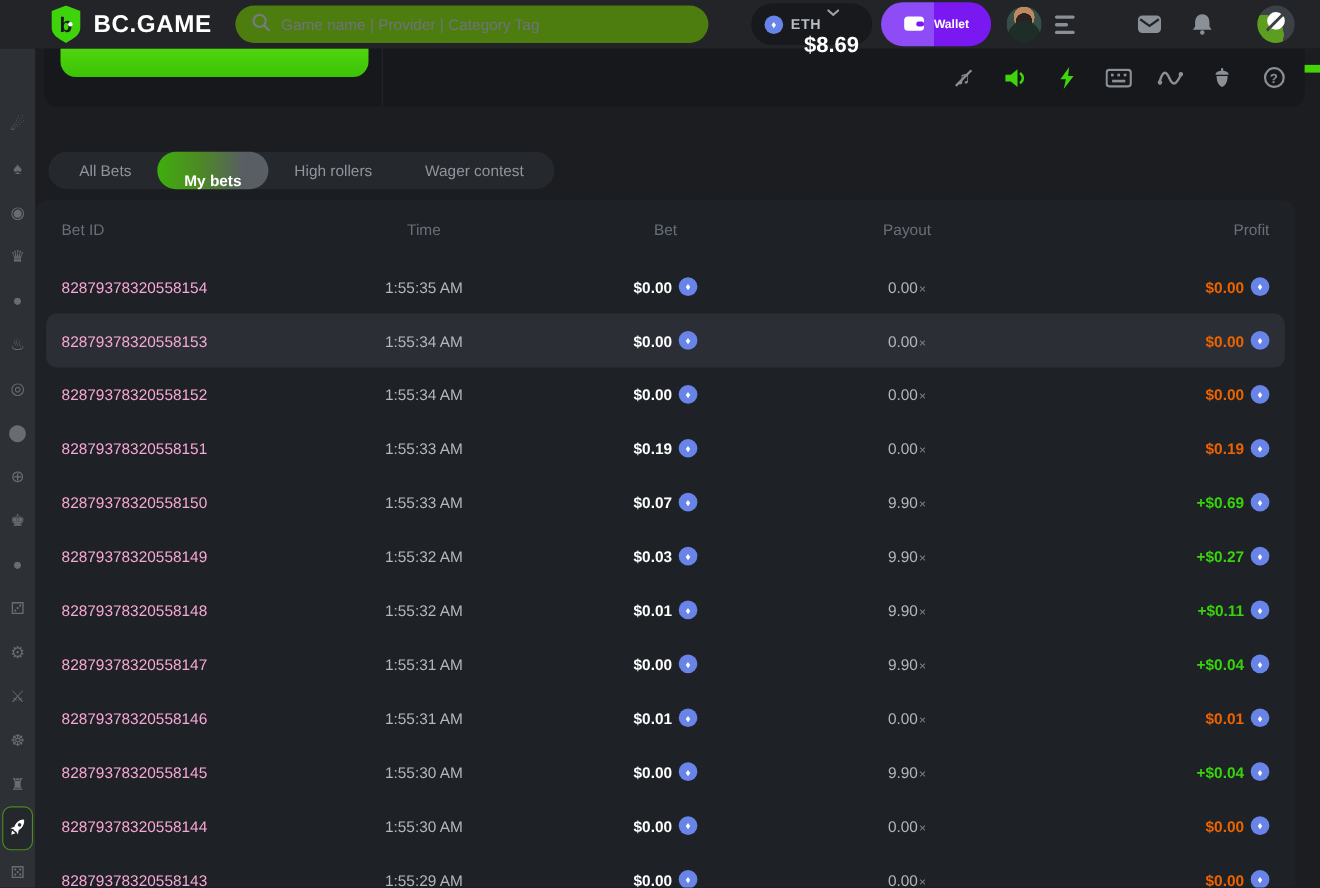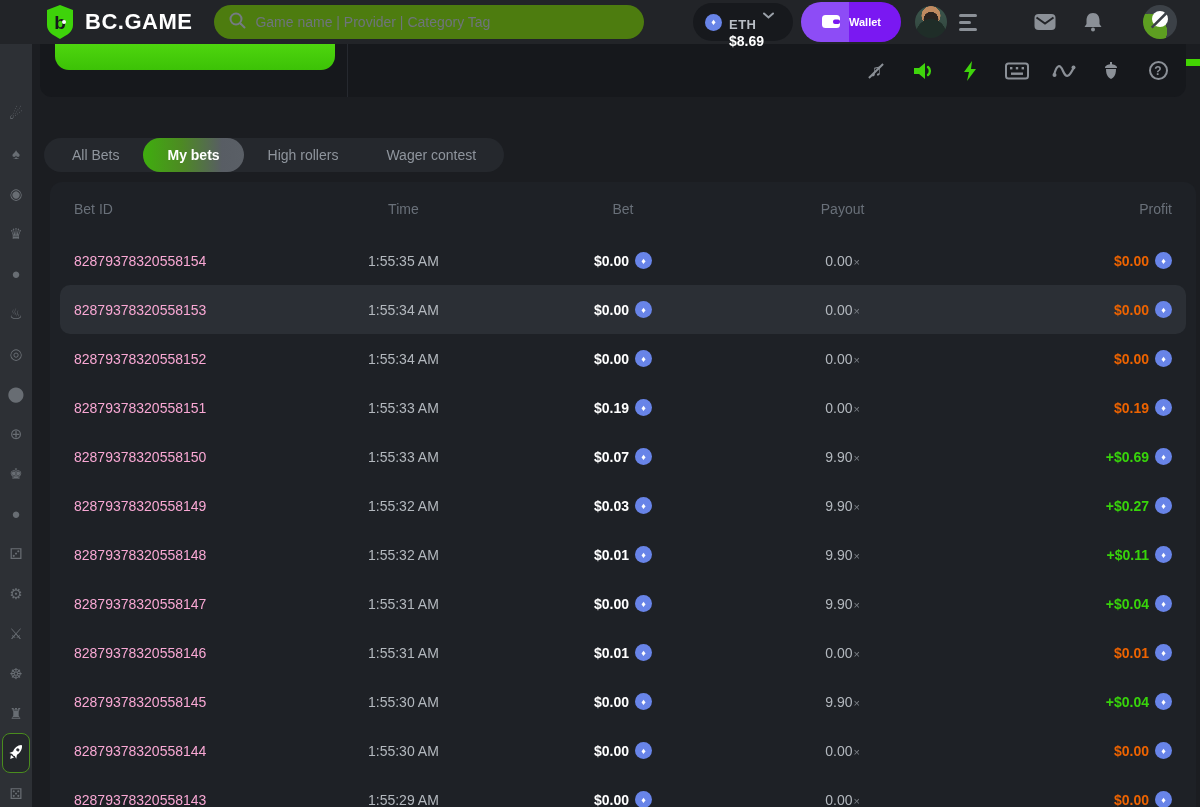--- a/index.html
+++ b/index.html
@@ -17,21 +17,21 @@
             border-radius:17px; display:flex; align-items:center; padding:0 14px; gap:9px; }
   .search input { background:transparent; border:none; outline:none; color:#c6cad0;
                   font-size:14px; width:100%; font-family:"Liberation Sans",sans-serif; }
   .search input::placeholder { color:#6e747c; }
   .hspacer { flex:1; }
   .eth-pill { height:38px; min-width:100px; background:#17191d; border-radius:19px;
               display:flex; align-items:center; padding:0 12px; gap:7px; }
   .eth-col { display:flex; flex-direction:column; line-height:1; }
   .eth-row1 { display:flex; align-items:center; gap:6px; }
   .eth-code { color:#b9bec5; font-size:13px; font-weight:bold; letter-spacing:.5px;margin-top:21px; }
-  .eth-balance { color:#fff; font-size:14px; font-weight:bold; margin-top:3px; }
+  .eth-balance { color:#fff; font-size:20px; font-weight:bold; margin-top:3px;margin-left:12px; }
   .wallet-btn { margin-left:8px; height:40px; padding:0 20px; border:none; cursor:pointer;
                 border-radius:20px; background:linear-gradient(90deg,#8d4cf6 0 48%,#7a18f2 48% 100%);
                 color:#fff; font-size:11px; font-weight:bold; display:flex; align-items:center;
                 gap:8px; font-family:"Liberation Sans",sans-serif; }
   .avatar { margin-left:14px; width:32px; height:32px; border-radius:50%;
             background:
               radial-gradient(circle at 50% 88%, #1f2d28 0 46%, transparent 47%),
               radial-gradient(circle at 50% 42%, #2a2320 0 30%, transparent 31%),
               radial-gradient(circle at 50% 30%, #c08a60 0 34%, transparent 35%),
               linear-gradient(180deg,#3c564d,#31443d); }
@@ -73,24 +73,24 @@
                  align-items:center; justify-content:center; }
   .green-strip { position:absolute; left:1186px; top:59px; width:14px; height:7px;
                  background:#43d402; }
 
   
   .tabsbar { position:absolute; left:44px; top:138px; height:34px; background:#25282d;
              border-radius:17px; display:inline-flex; align-items:center; padding:0 4px; }
   .tab { height:34px; padding:0 24px; display:flex; align-items:center; border-radius:17px;
          color:#8f959d; font-size:14px; cursor:pointer; white-space:nowrap; }
   .tab.active { background:linear-gradient(90deg,#3fae0e 0%,#4d8a23 38%,#585d64 78%,#5a5f66 100%);
-                color:#fff; font-weight:bold; }
+                color:#fff; font-weight:bold;align-items:flex-end; }
 
   
-  .table-card { position:absolute; left:50px; top:182px; width:1146px; height:625px;
+  .table-card { position:absolute; left:32px; top:182px; width:1146px; height:625px;
                 background:#1e2126; border-radius:12px 12px 0 0; overflow:hidden; }
   .thead { height:54px; display:flex; align-items:center; padding:0 24px;
            color:#697079; font-size:14px; }
   .c { flex:0 0 20%; }
   .c1 { text-align:left; } .c2,.c3,.c4 { text-align:center; } .c5 { text-align:right; }
   .trow { height:49px; display:flex; align-items:center; padding:0 24px; font-size:14px;
           cursor:pointer; }
   .trow.hl { background:#2b2f35; border-radius:10px; margin:0 10px; padding:0 14px; }
   .cell-id { color:#f9a8d4; }
   .cell-time { color:#b3b8be; }

